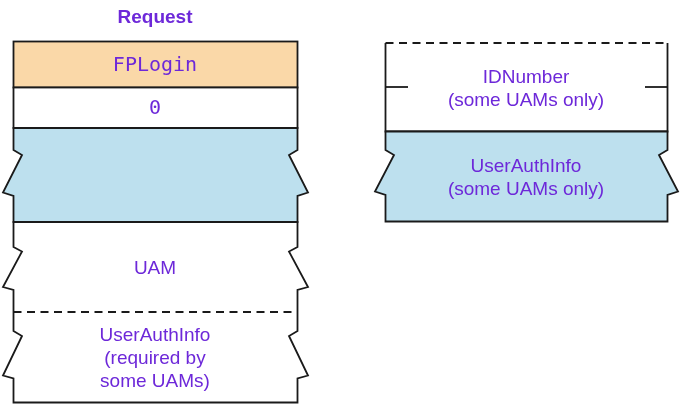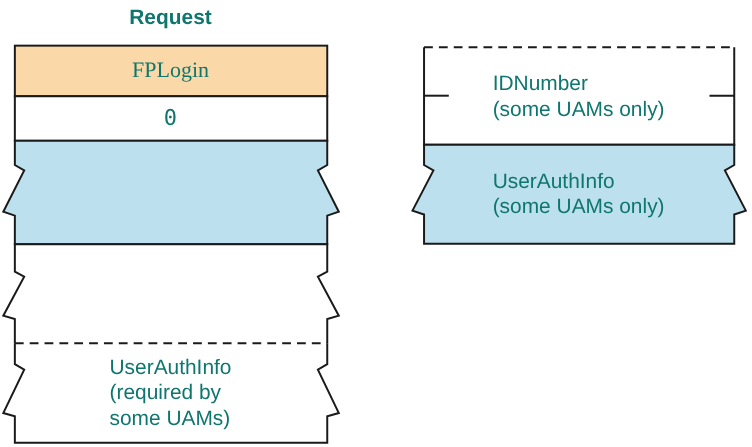--- a/index.html
+++ b/index.html
@@ -14,25 +14,25 @@
   }
   .canvas svg { position: absolute; left: 0; top: 0; }
   .shape { stroke: #1a1a1a; stroke-width: 1.8; stroke-linejoin: miter; }
   .dashed { stroke: #1a1a1a; stroke-width: 1.8; stroke-dasharray: 8 5.5; fill: none; }
   .tick { stroke: #1a1a1a; stroke-width: 1.8; }
   .label {
     position: absolute;
     display: flex;
     align-items: center;
     justify-content: center;
-    text-align: left;
+    text-align: center;
     white-space: pre-line;
     font-size: 19px;
     line-height: 23px;
-    color: #0f766e;
+    color: #6d28d9;
   }
   .title { font-weight: bold; font-size: 19px; }
   .mono { font-family: "DejaVu Sans Mono", monospace; font-size: 20px; }
 </style>
 </head>
 <body>
 
 <div class="canvas">
 
   <svg width="684" height="406" viewBox="0 0 684 406">
@@ -54,25 +54,26 @@
     <line class="dashed" x1="385.5" y1="43" x2="667.5" y2="43"></line>
 
     <line class="tick" x1="385.5" y1="87" x2="408" y2="87"></line>
     <line class="tick" x1="645" y1="87" x2="667.5" y2="87"></line>
 
     <path class="shape" d="M385.5,131.5 H667.5 V150 L659,155 L678,191.5 L667.5,195 V221.5 H385.5 V195 L375,191.5 L394,155 L385.5,150 Z" fill="#BDE0EE"></path>
   </svg>
 
   <div class="label title" style="left:13px; top:0; width:284px; height:32px;">Request</div>
 
-  <div class="label mono" style="left:13px; top:41px; width:284px; height:46px;font-family:Liberation Serif, serif;">FPLogin</div>
+  <div class="label mono" style="left:13px; top:41px; width:284px; height:46px;">FPLogin</div>
 
   <div class="label mono" style="left:13px; top:87px; width:284px; height:41px;">0</div>
 
 
+  <div class="label" style="left:13px; top:222px; width:284px; height:90px;">UAM</div>
 
   <div class="label" style="left:13px; top:312px; width:284px; height:90px;">UserAuthInfo
 (required by
 some UAMs)</div>
 
 
   <div class="label" style="left:385px; top:43px; width:282px; height:89px;">IDNumber
 (some UAMs only)</div>
 
   <div class="label" style="left:385px; top:132px; width:282px; height:90px;">UserAuthInfo

